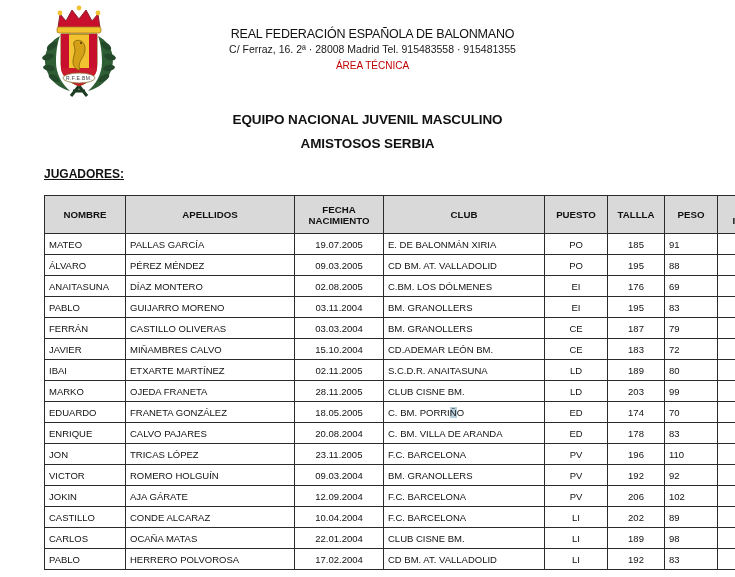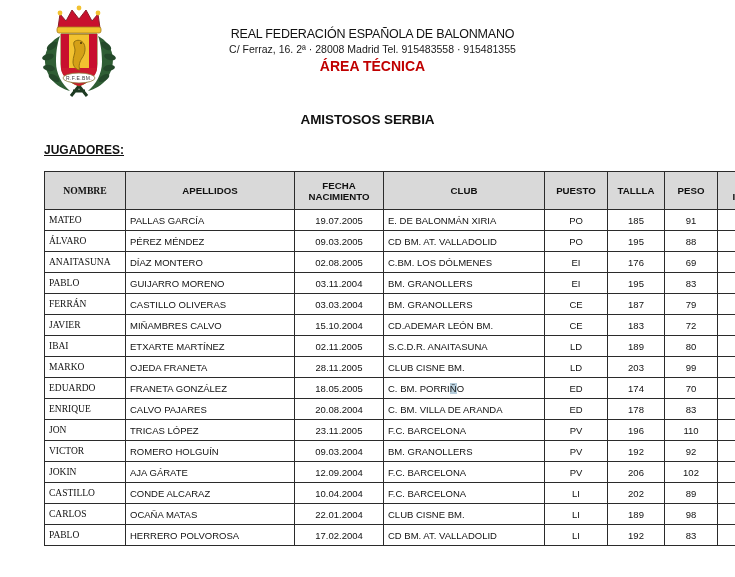--- a/index.html
+++ b/index.html
@@ -47,22 +47,22 @@
     white-space: nowrap;
   }
   .fed-address {
     font-size: 10.5px;
     line-height: 15px;
     color: #1a1a1a;
     white-space: nowrap;
     text-align: center;
   }
   .fed-area {
-    font-size: 14px;
-    font-weight: bold;
+    font-size: 10px;
+    font-weight: normal;
     color: #c00000;
     line-height: 16px;
     margin-top: 1px;
   }
 
   .csd-logo {
     position: absolute;
     left: 586px;
     top: 22px;
     width: 146px;
@@ -141,27 +141,27 @@
     white-space: nowrap;
   }
   table.roster thead th {
     background: #d9d9d9;
     font-weight: bold;
     text-align: center;
     height: 37px;
     font-size: 9.7px;
     line-height: 11px;
   }
-  .c-nombre   { width: 72px;  text-align: left; font-family: Liberation Serif, serif; }
+  .c-nombre   { width: 72px;  text-align: left; }
   .c-apellidos{ width: 160px; text-align: left; }
   .c-fecha    { width: 80px;  text-align: center; }
   .c-club     { width: 152px; text-align: left; }
   .c-puesto   { width: 54px;  text-align: center; }
   .c-talla    { width: 48px;  text-align: center; }
-  .c-peso     { width: 44px;  text-align: center; }
+  .c-peso     { width: 44px;  }
   .c-int      { width: 38px;  text-align: center; }
 
   td.c-nombre, td.c-apellidos, td.c-club { padding-left: 6px; }
 
   .sel-highlight {
     background: #b8cfdd;
   }
 </style>
 </head>
 <body>
@@ -210,20 +210,21 @@
 
   <div class="fed-text">
     <div class="fed-title">REAL FEDERACIÓN ESPAÑOLA DE BALONMANO</div>
     <div class="fed-address">C/ Ferraz, 16. 2ª · 28008 Madrid Tel. 915483558 · 915481355</div>
     <div class="fed-area">ÁREA TÉCNICA</div>
   </div>
 
 </div>
 
 <div class="doc-titles">
+  <div class="doc-title-1">EQUIPO NACIONAL JUVENIL MASCULINO</div>
   <div class="doc-title-2">AMISTOSOS SERBIA</div>
 </div>
 
 <div>
   <span class="section-label">JUGADORES:</span>
 </div>
 
 <div class="table-wrap">
   <table class="roster">
     <thead>

